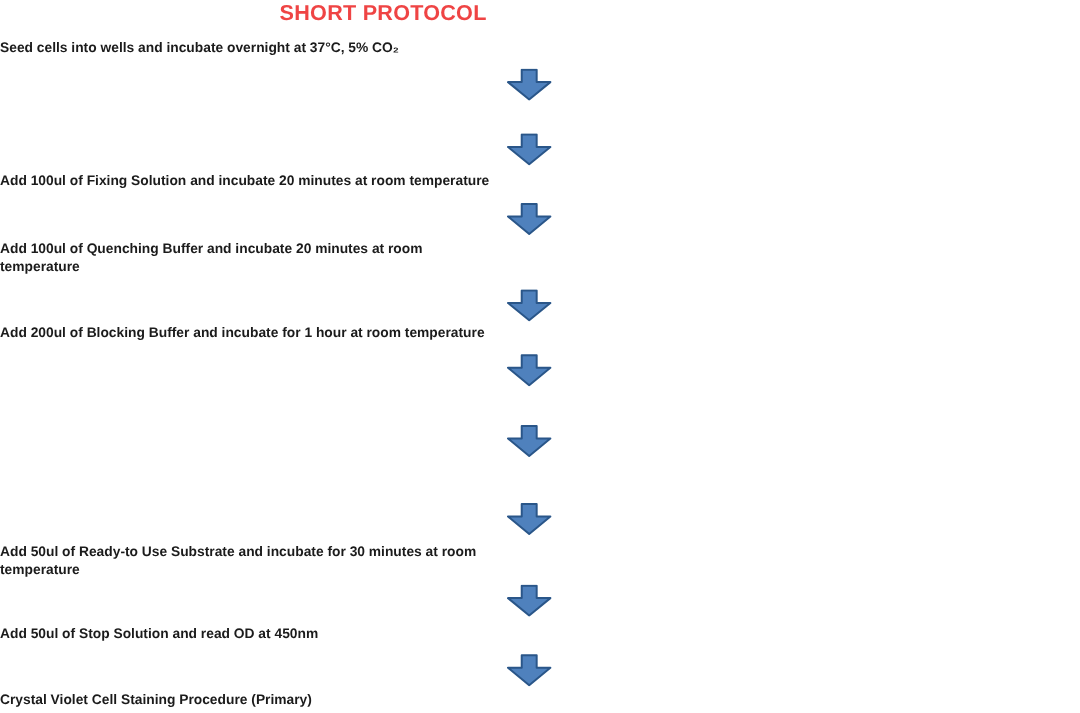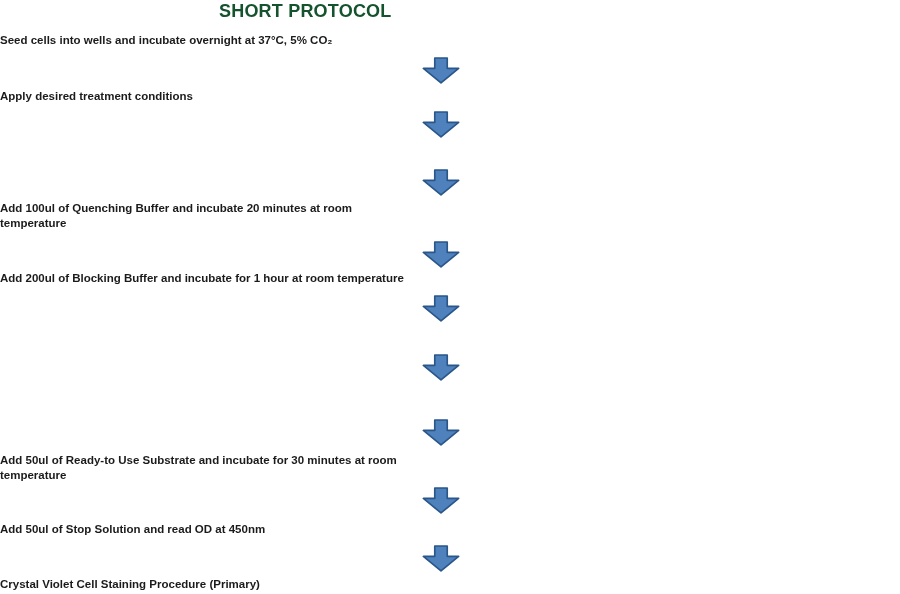--- a/index.html
+++ b/index.html
@@ -16,25 +16,25 @@
   }
   .flow {
     position: absolute;
     left: 0;
     top: 0;
     width: 882px;   
     height: 594px;
   }
   .title {
     position: absolute;
-    left: 219px;
+    left: 233px;
     top: 1px;
     font-size: 18px;
     font-weight: bold;
-    color: #14532d;
+    color: #ef4444;
     letter-spacing: 0.2px;
     white-space: nowrap;
   }
   .step {
     position: absolute;
     left: 0;
     width: 100%;
     text-align: left;
     font-size: 11.5px;
     font-weight: bold;
@@ -61,28 +61,28 @@
   <div class="title">SHORT PROTOCOL</div>
 
   <div class="step" style="top:33px">Seed cells into wells and incubate overnight at 37°C, 5% CO₂</div>
 
   <div class="arrow" style="top:57px">
     <svg width="38" height="27" viewBox="0 0 36 26">
         <path d="M12 1 H24 V11 H35 L18 25 L1 11 H12 Z" stroke-width="1.6" stroke-linejoin="round" fill="#4f81bd" stroke="#2a5689"></path>
       </svg>
   </div>
 
-  <div class="step" style="top:89px">Apply desired treatment conditions</div>
 
   <div class="arrow" style="top:111px">
     <svg width="38" height="27" viewBox="0 0 36 26">
         <path d="M12 1 H24 V11 H35 L18 25 L1 11 H12 Z" stroke-width="1.6" stroke-linejoin="round" fill="#4f81bd" stroke="#2a5689"></path>
       </svg>
   </div>
 
+  <div class="step" style="top:144px">Add 100ul of Fixing Solution and incubate 20 minutes at room temperature</div>
 
   <div class="arrow" style="top:169px">
     <svg width="38" height="27" viewBox="0 0 36 26">
         <path d="M12 1 H24 V11 H35 L18 25 L1 11 H12 Z" stroke-width="1.6" stroke-linejoin="round" fill="#4f81bd" stroke="#2a5689"></path>
       </svg>
   </div>
 
   <div class="step" style="top:201px">Add 100ul of Quenching Buffer and incubate 20 minutes at room
 temperature</div>
 

